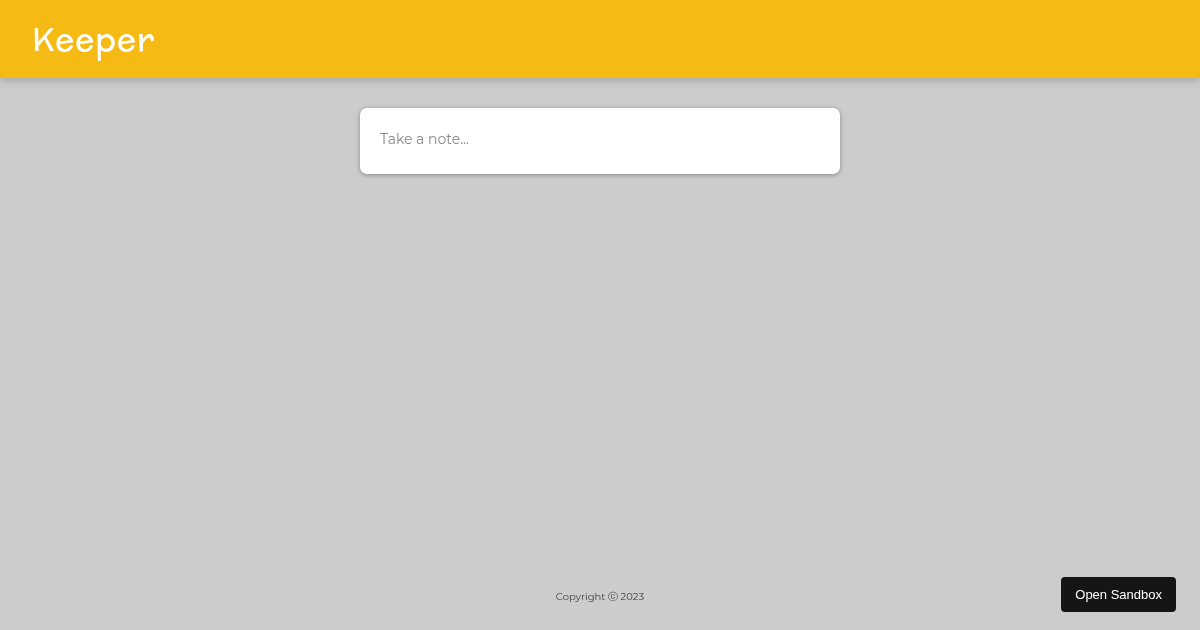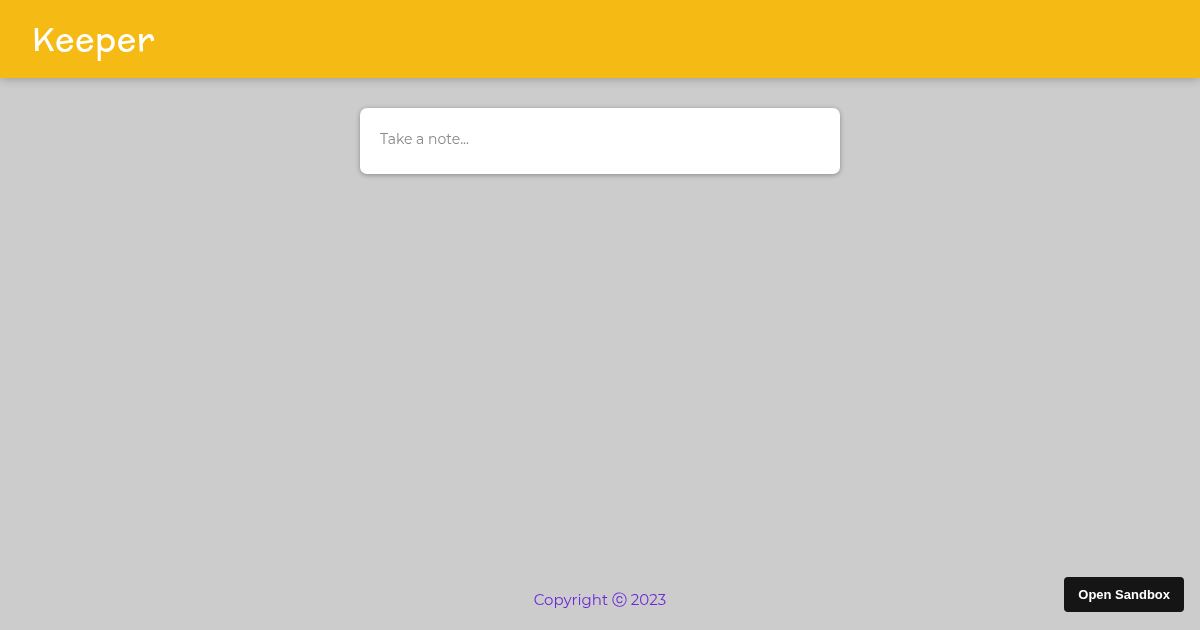--- a/index.html
+++ b/index.html
@@ -68,37 +68,36 @@
     
     footer {
       position: absolute;
       text-align: center;
       bottom: 0;
       width: 100%;
       height: 2.5rem;
     }
     
     footer p {
-      color: #6d28d9;
-      font-size: 15px;
+      color: #404040;
+      font-size: 10px;
     }
     
     .sandbox-button {
       position: absolute;
-      right: 16px;
+      right: 24px;
       bottom: 18px;
       background-color: #151515;
       color: #ffffff;
       border: none;
       border-radius: 4px;
       padding: 10px 14px;
       font-size: 13px;
       font-family: -apple-system, BlinkMacSystemFont, 'Segoe UI', sans-serif;
       cursor: pointer;
-      font-weight: bold;
     }
   </style>
 </head>
 <body>
 
 <header>
   <h1>Keeper</h1>
 </header>
 
 <div class="create-area">

